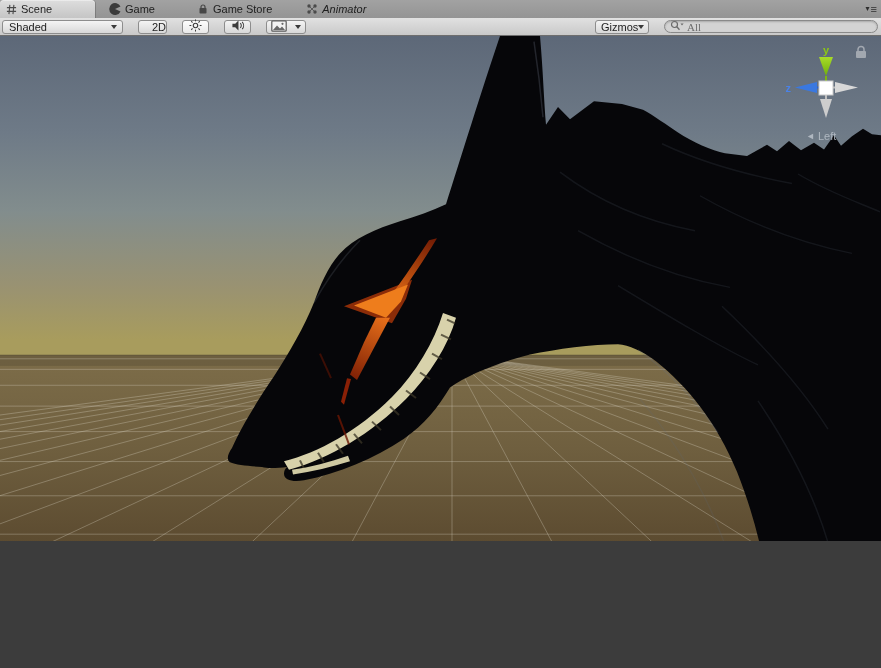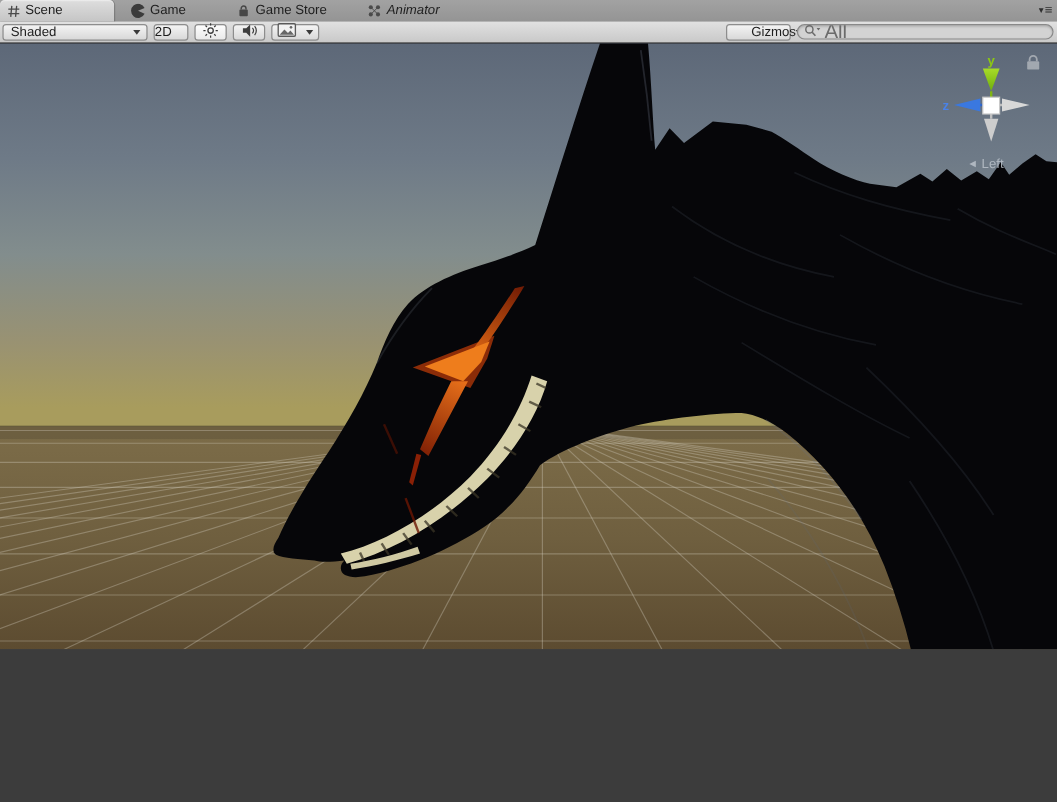--- a/index.html
+++ b/index.html
@@ -16,35 +16,35 @@
   .tab.active{width:95px;background:linear-gradient(#dedede,#c5c5c5);border-radius:4px 4px 0 0;
     box-shadow:inset 0 1px 0 rgba(255,255,255,.4), 1px 0 0 rgba(0,0,0,.18);}
   .tab.t-game{margin-left:8px;}
   .tab.t-store{margin-left:30px;}
   .tab.t-anim{margin-left:22px;font-style:italic;}
   .winmenu{margin-left:auto;display:flex;align-items:center;gap:1px;padding:0 4px;color:#2e2e2e;}
   .winmenu .arrow{font-size:8px;line-height:8px;}
   .winmenu .lines{font-size:11px;line-height:10px;font-weight:bold;}
   
   .toolbar{height:18px;background:linear-gradient(#e1e1e1,#c9c9c9);border-bottom:1px solid #6e6e6e;
-    display:flex;align-items:center;padding:0 2px;gap:5px;}
+    display:flex;align-items:center;padding:0 2px;gap:15px;}
   .ctrl{height:14px;font-size:11px;line-height:12px;color:#1d1d1d;
     background:linear-gradient(#f4f4f4,#d8d8d8);border:1px solid #8d8d8d;border-radius:3px;
     display:flex;align-items:center;cursor:default;}
   .dd-shaded{width:121px;padding:0 5px 0 6px;justify-content:space-between;}
-  .btn-2d{width:29px;justify-content:flex-start;}
+  .btn-2d{width:29px;justify-content:flex-end;}
   .btn-ico{width:27px;justify-content:center;}
   .btn-ico.on{background:linear-gradient(#fdfdfd,#e9e9e9);}
   .btn-fx{width:40px;justify-content:space-between;padding:0 4px;}
-  .dd-gizmos{width:54px;margin-left:auto;justify-content:space-between;padding:0 20px;}
+  .dd-gizmos{width:54px;margin-left:auto;justify-content:space-between;padding:0 5px;}
   .tri{width:0;height:0;border-left:3px solid transparent;border-right:3px solid transparent;border-top:4px solid #3a3a3a;}
   .search{width:214px;height:13px;border-radius:7px;border:1px solid #898989;background:#d3d3d3;
     box-shadow:inset 0 1px 2px rgba(0,0,0,.2);display:flex;align-items:center;padding:0 5px;gap:3px;margin-right:1px;}
   .search input{flex:1;min-width:0;border:none;background:transparent;color:#6c6c6c;outline:none;
-    font-family:Liberation Sans, sans-serif;font-size:17px;height:11px;padding:0;}
+    font-family:Liberation Serif, serif;font-size:11px;height:11px;padding:0;}
   
   .viewport{position:relative;width:881px;height:621px;background:#111;overflow:hidden;cursor:default;}
   .viewport > svg.scene{position:absolute;left:0;top:0;}
   #grid line{stroke:rgba(213,207,191,.35);stroke-width:1;}
   .gizmo{position:absolute;top:6px;right:0;}
   
   .bottombar{position:relative;height:11px;background:#adadad;border-top:1px solid #747474;}
   .bottomtab{position:absolute;left:2px;top:2px;width:92px;height:10px;
     background:linear-gradient(#e2e2e2,#cf cfcf);background:linear-gradient(#e2e2e2,#cfcfcf);
     border:1px solid #8b8b8b;border-bottom:none;border-radius:5px 5px 0 0;}

